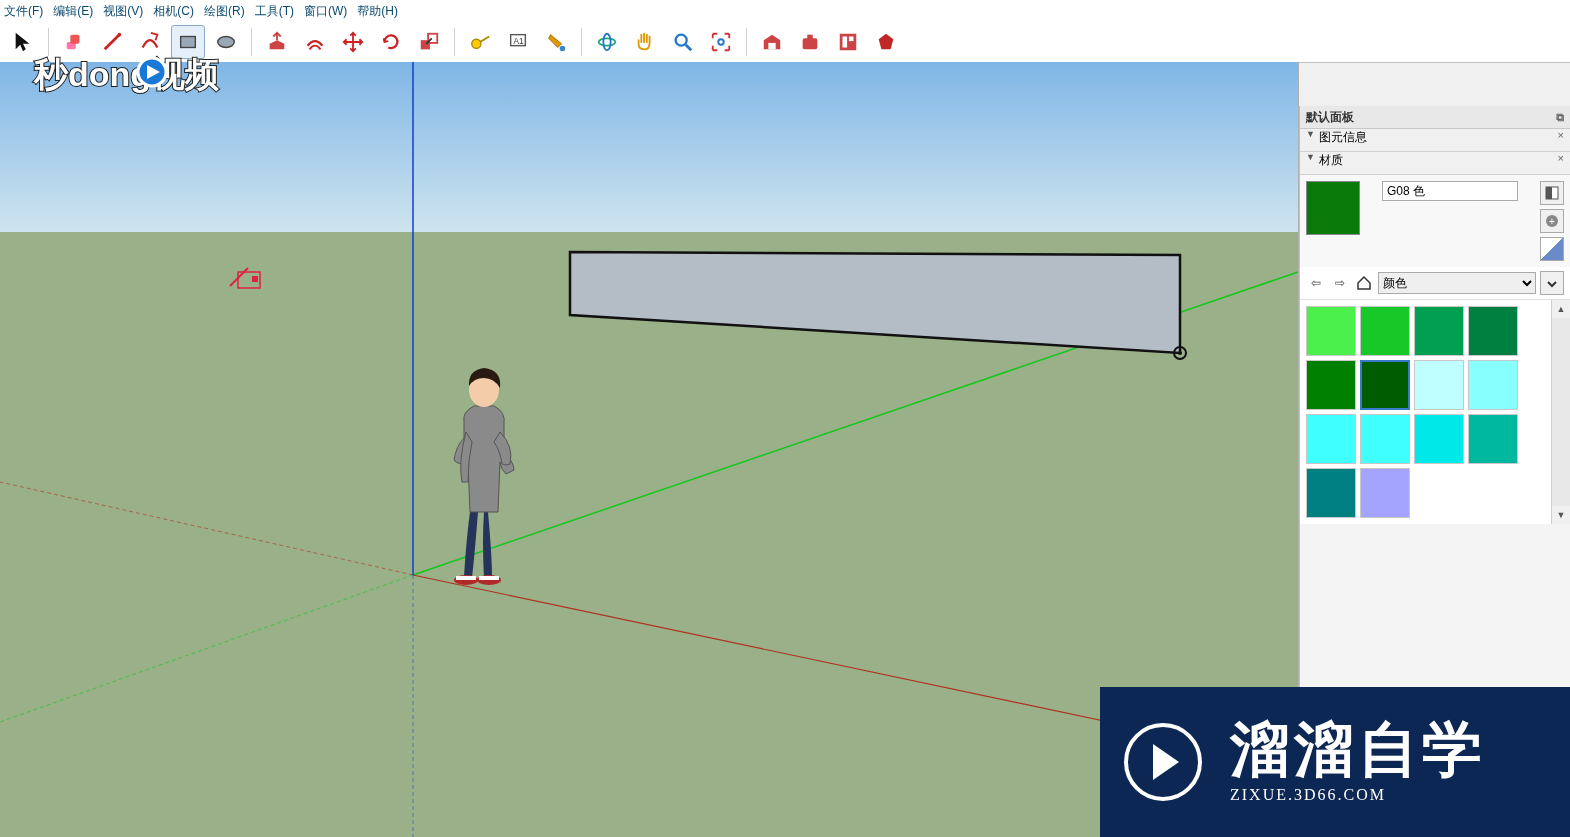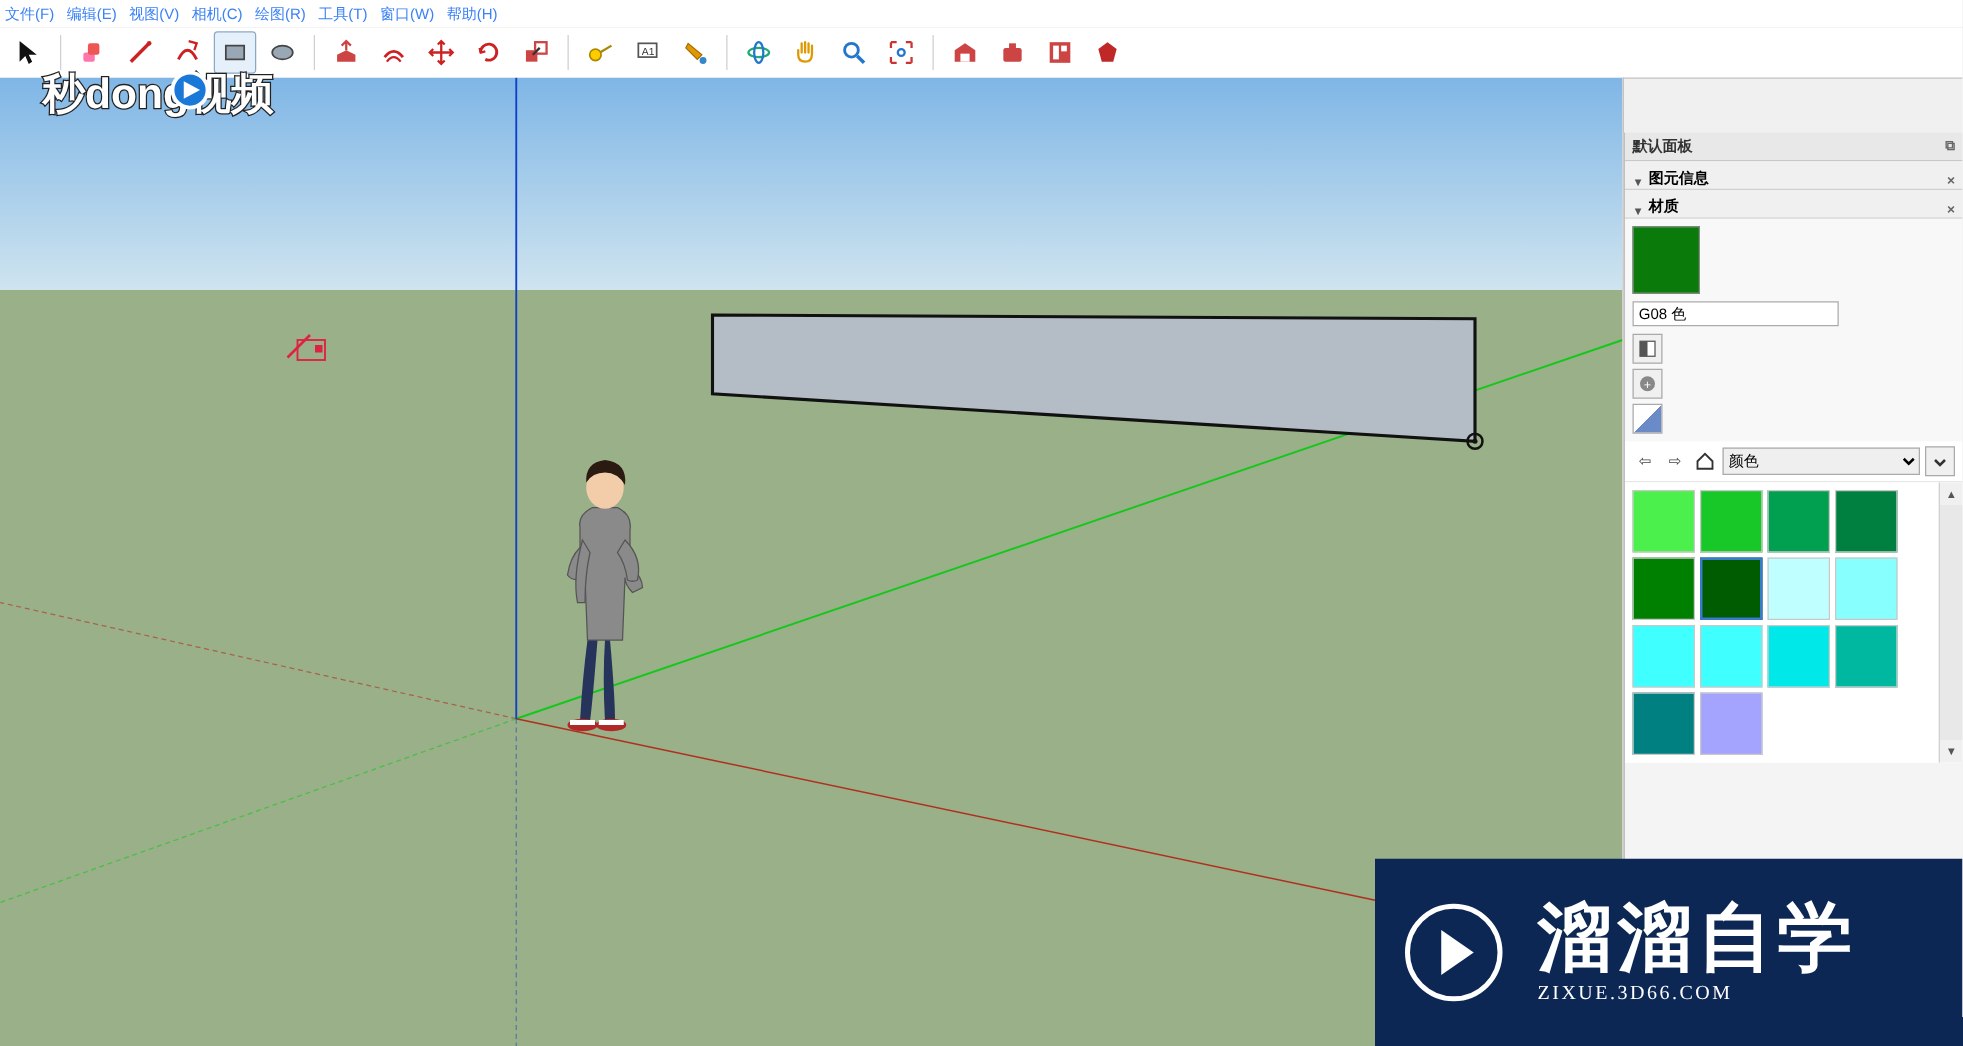--- a/index.html
+++ b/index.html
@@ -18,21 +18,21 @@
   .menubar {
     position: absolute;
     left: 0; top: 0; right: 0;
     height: 22px;
     background: #ffffff;
     border-bottom: 1px solid #d0d0d0;
     padding-left: 4px;
     display: flex;
     align-items: center;
     gap: 10px;
-    color: #3b82f6;
+    color: #0c4a6e;
   }
   .menubar > span { cursor: default; }
 
   
   .toolbar {
     position: absolute;
     left: 0; top: 22px; right: 0;
     height: 40px;
     background: #ffffff;
     border-bottom: 1px solid #c0c0c0;
@@ -87,45 +87,43 @@
     padding: 0 6px;
     font-weight: bold;
     font-size: 12px;
     color: #333;
   }
   .panel-title .close { margin-left: auto; font-size: 11px; color: #666; }
   .panel-sub {
     height: 22px;
     background: #f0f0f0;
     border-bottom: 1px solid #d0d0d0;
-    display: flex; align-items: flex-end;
+    display: flex; align-items: flex-start;
     padding: 0 6px;
-    font-weight: bold;
   }
   .panel-sub::before { content: "▼"; font-size: 9px; margin-right: 4px; color: #555; }
   .panel-sub .close { margin-left: auto; font-size: 11px; color: #666; }
   .panel-body {
     background: #ffffff;
     border-bottom: 1px solid #d0d0d0;
   }
   .entity-empty {
     padding: 8px 10px;
     font-weight: bold;
     font-size: 12px;
     height: 160px;
   }
 
   
   .mat-top {
     display: flex;
     align-items: flex-start;
     padding: 6px;
-    gap: 6px;
+    gap: 22px;
     background: #f8f8f8;
-    flex-direction: column;
   }
   .mat-swatch {
     width: 52px; height: 52px;
     background: #0a7a0a;
     border: 1px solid #888;
   }
   .mat-name-col { flex: 1; display: flex; flex-direction: column; gap: 4px; }
   .mat-name-input {
     width: 100%; height: 20px;
     border: 1px solid #aaa;

